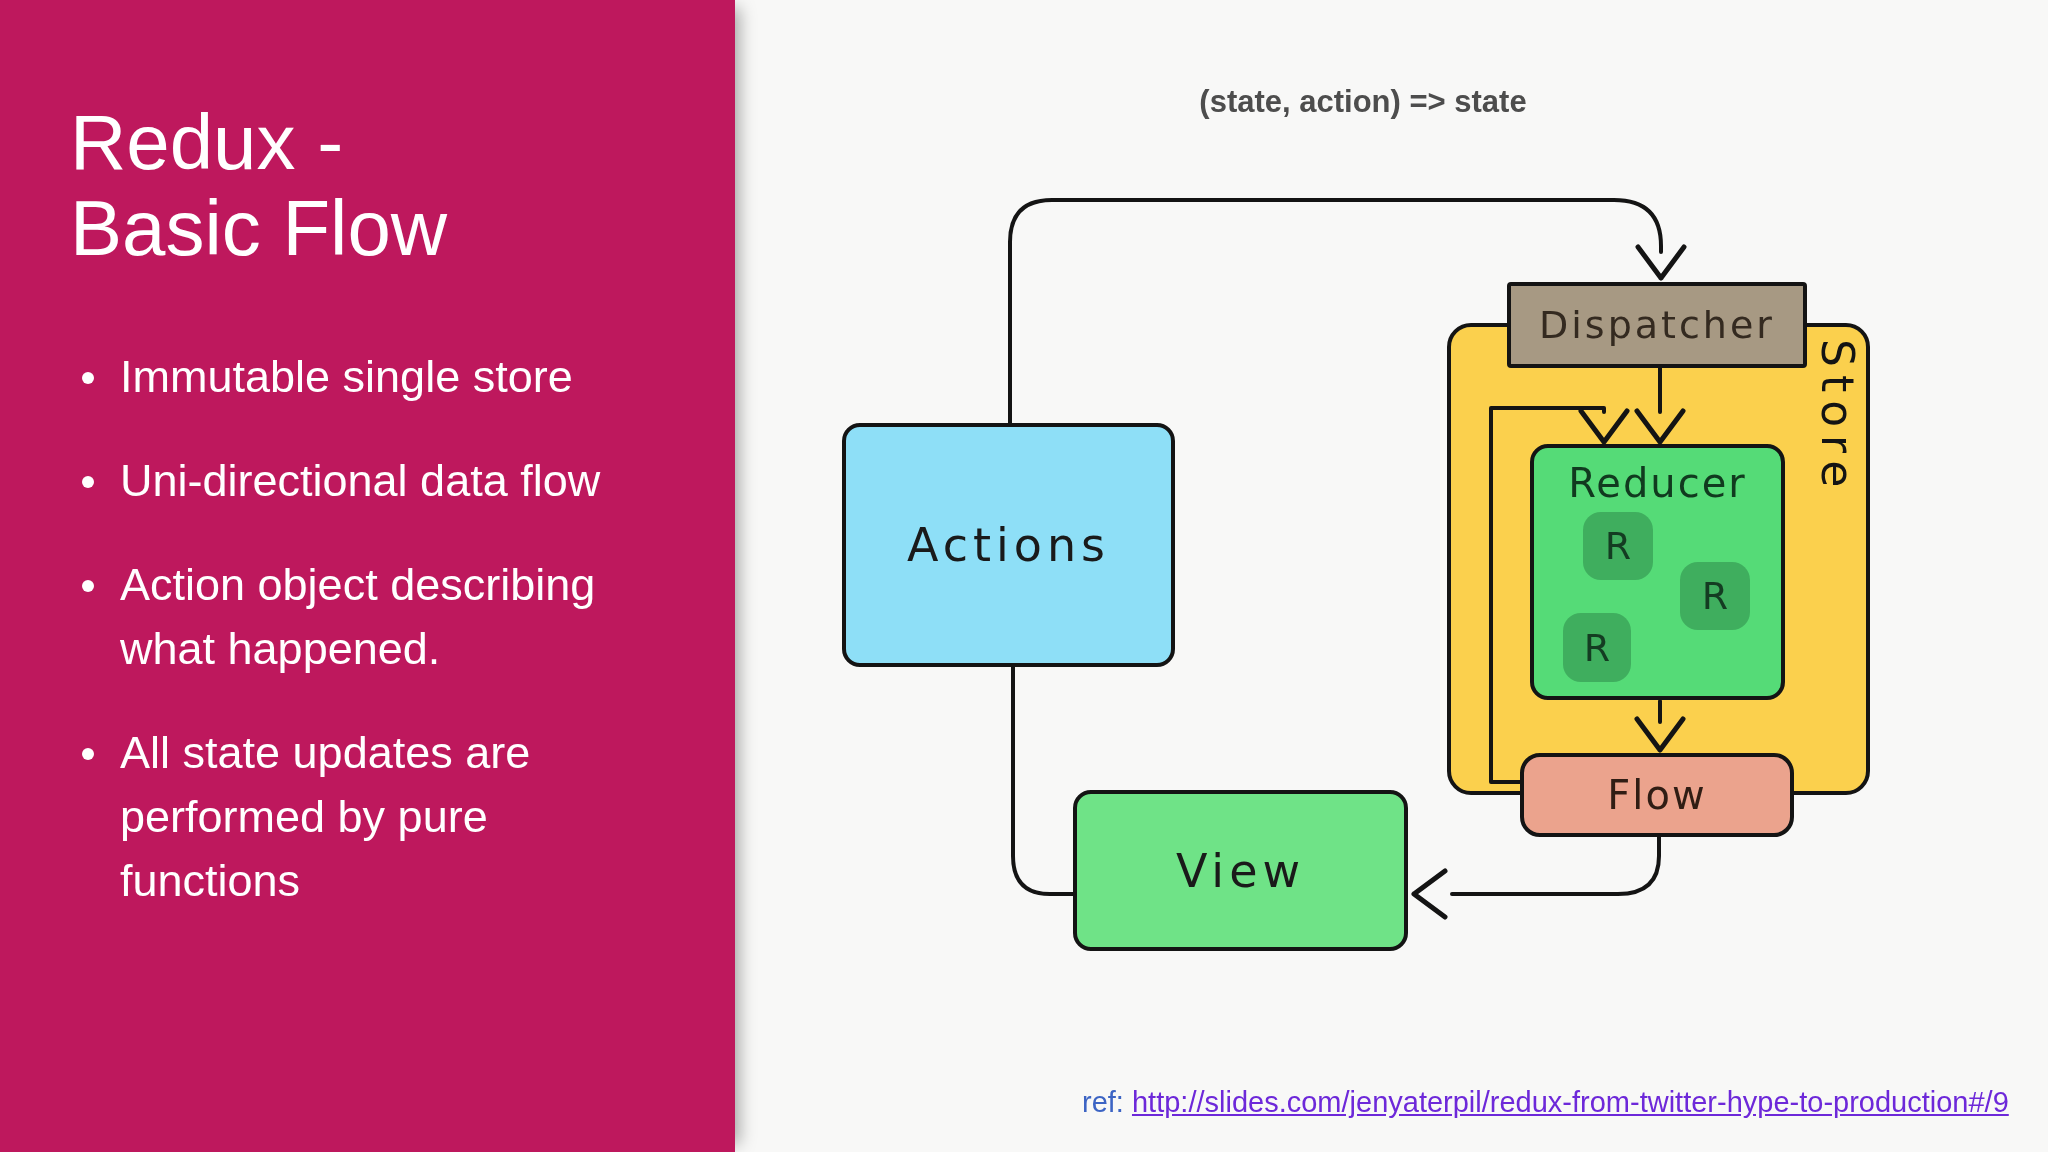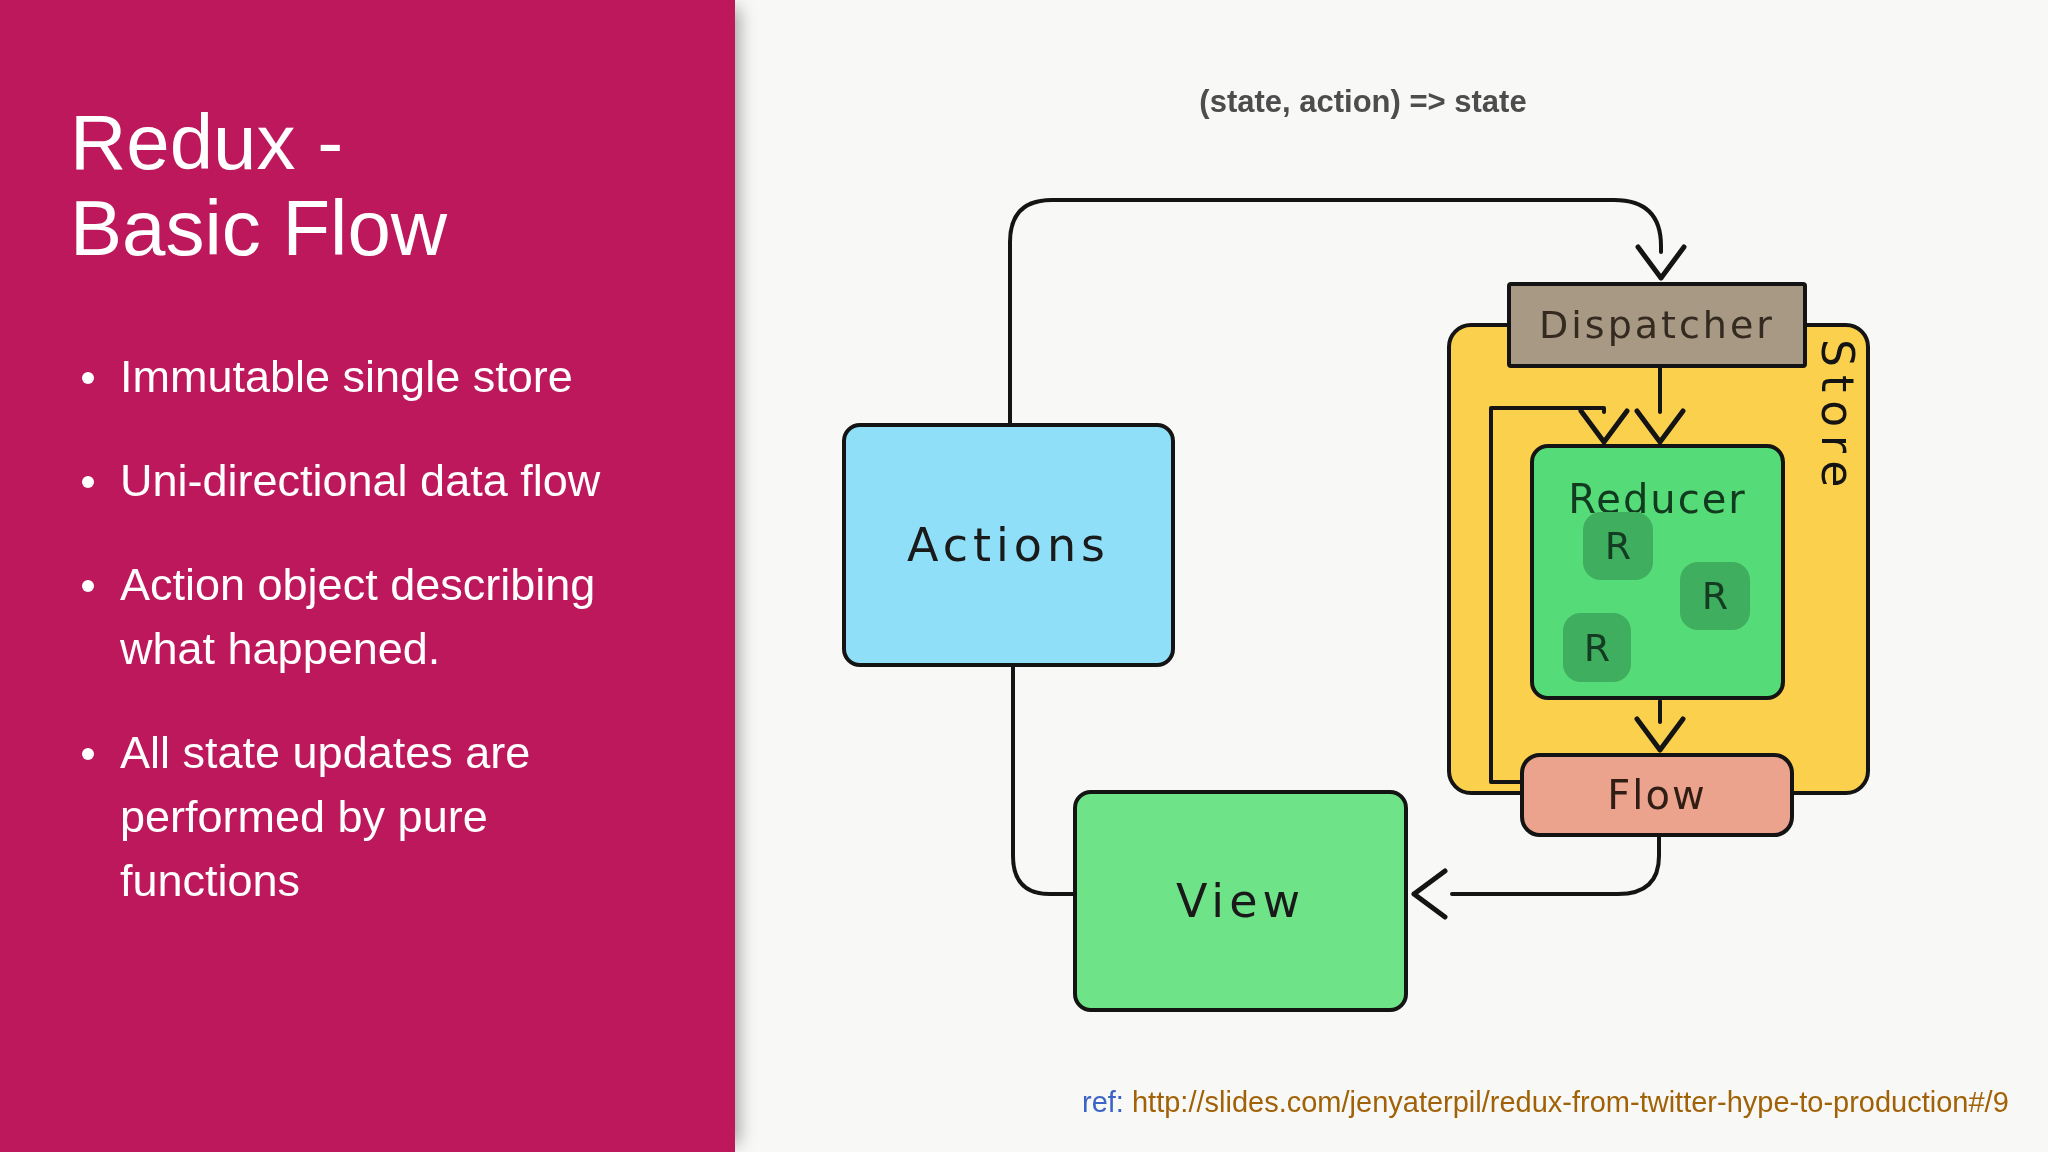--- a/index.html
+++ b/index.html
@@ -51,42 +51,42 @@
   .store-label{
     position:absolute;left:1806px;top:332px;height:170px;width:62px;
     display:flex;align-items:center;justify-content:center;
     writing-mode:vertical-rl;
     font-family:"DejaVu Sans",sans-serif;
     font-size:44px;letter-spacing:8px;color:#141414;
   }
   .dispatcher-box{left:1507px;top:282px;width:300px;height:86px;background:#a79983;border-radius:4px;
     font-size:38px;letter-spacing:3px;color:#342a20;}
   .reducer-box{left:1530px;top:444px;width:255px;height:256px;background:#55db77;border-radius:18px;
-    align-items:flex-start;font-size:40px;letter-spacing:2px;color:#113a1f;padding-top:28px;}
+    align-items:flex-start;font-size:40px;letter-spacing:2px;color:#113a1f;padding-top:12px;}
   .rchip{
     position:absolute;border:none;border-radius:18px;background:#3fae5e;
     display:flex;align-items:center;justify-content:center;
     font-family:"DejaVu Sans",sans-serif;font-size:38px;color:#143c22;
   }
   .rchip.r1{left:1583px;top:512px;width:70px;height:68px;}
   .rchip.r2{left:1680px;top:562px;width:70px;height:68px;}
   .rchip.r3{left:1563px;top:613px;width:68px;height:69px;}
   .state-box{left:1520px;top:753px;width:274px;height:84px;background:#eba38d;border-radius:20px;
     font-size:40px;letter-spacing:2px;color:#301d14;}
   .actions-box{left:842px;top:423px;width:333px;height:244px;background:#8edff7;border-radius:18px;
     font-size:46px;letter-spacing:5px;}
-  .view-box{left:1073px;top:790px;width:335px;height:222px;background:#6fe387;border-radius:18px;
+  .view-box{left:1073px;top:790px;width:335px;height:161px;background:#6fe387;border-radius:18px;
     font-size:46px;letter-spacing:5px;}
 
   
   .ref-line{
     position:absolute;left:1082px;top:1086px;font-size:29px;white-space:nowrap;
   }
   .ref-line .ref-label{color:#3c64c4;}
-  .ref-line a{color:#a16207;cursor:pointer;}
+  .ref-line a{color:#6d28d9;text-decoration:underline;cursor:pointer;}
 </style>
 </head>
 <body>
 
 <div class="sidebar">
   <div class="title">
     <div>Redux -</div>
     <div>Basic Flow</div>
   </div>
   <ul class="bullets">

